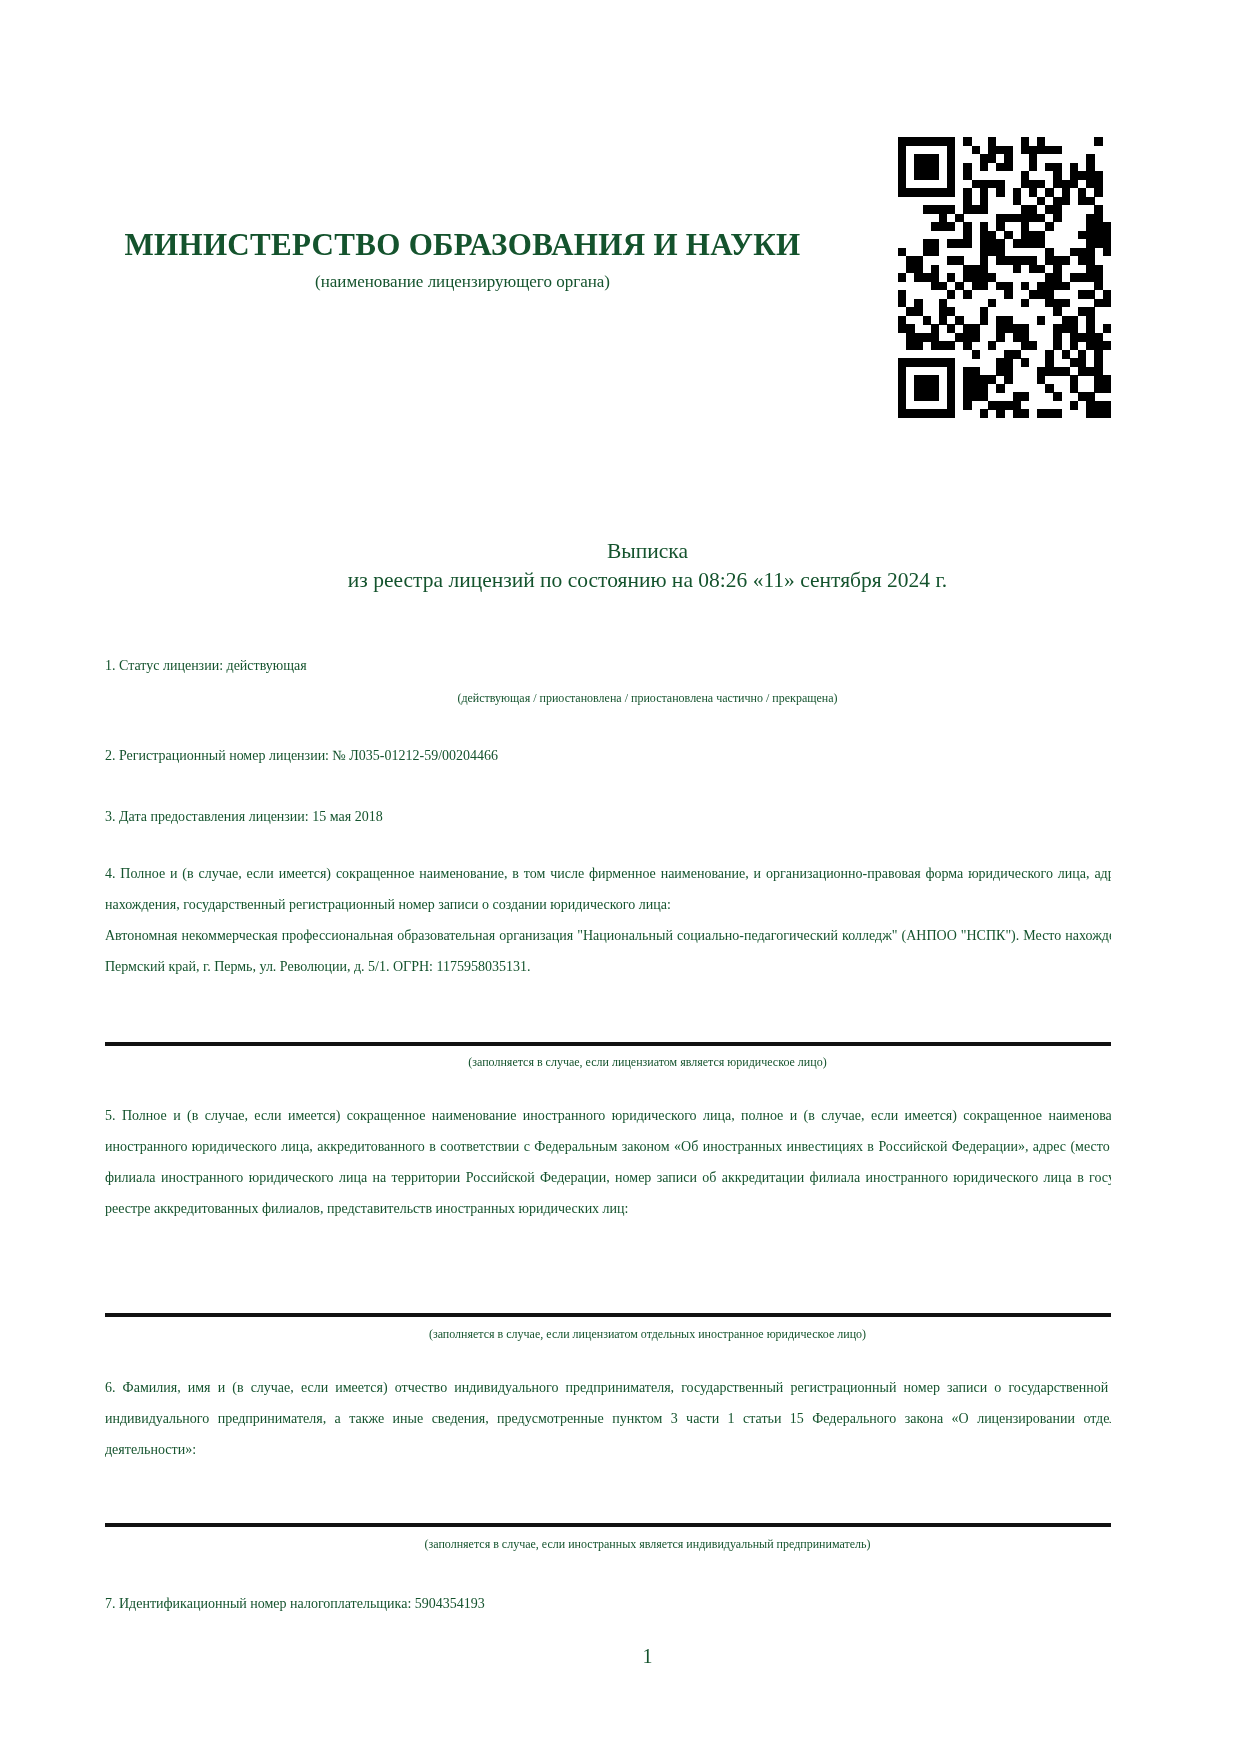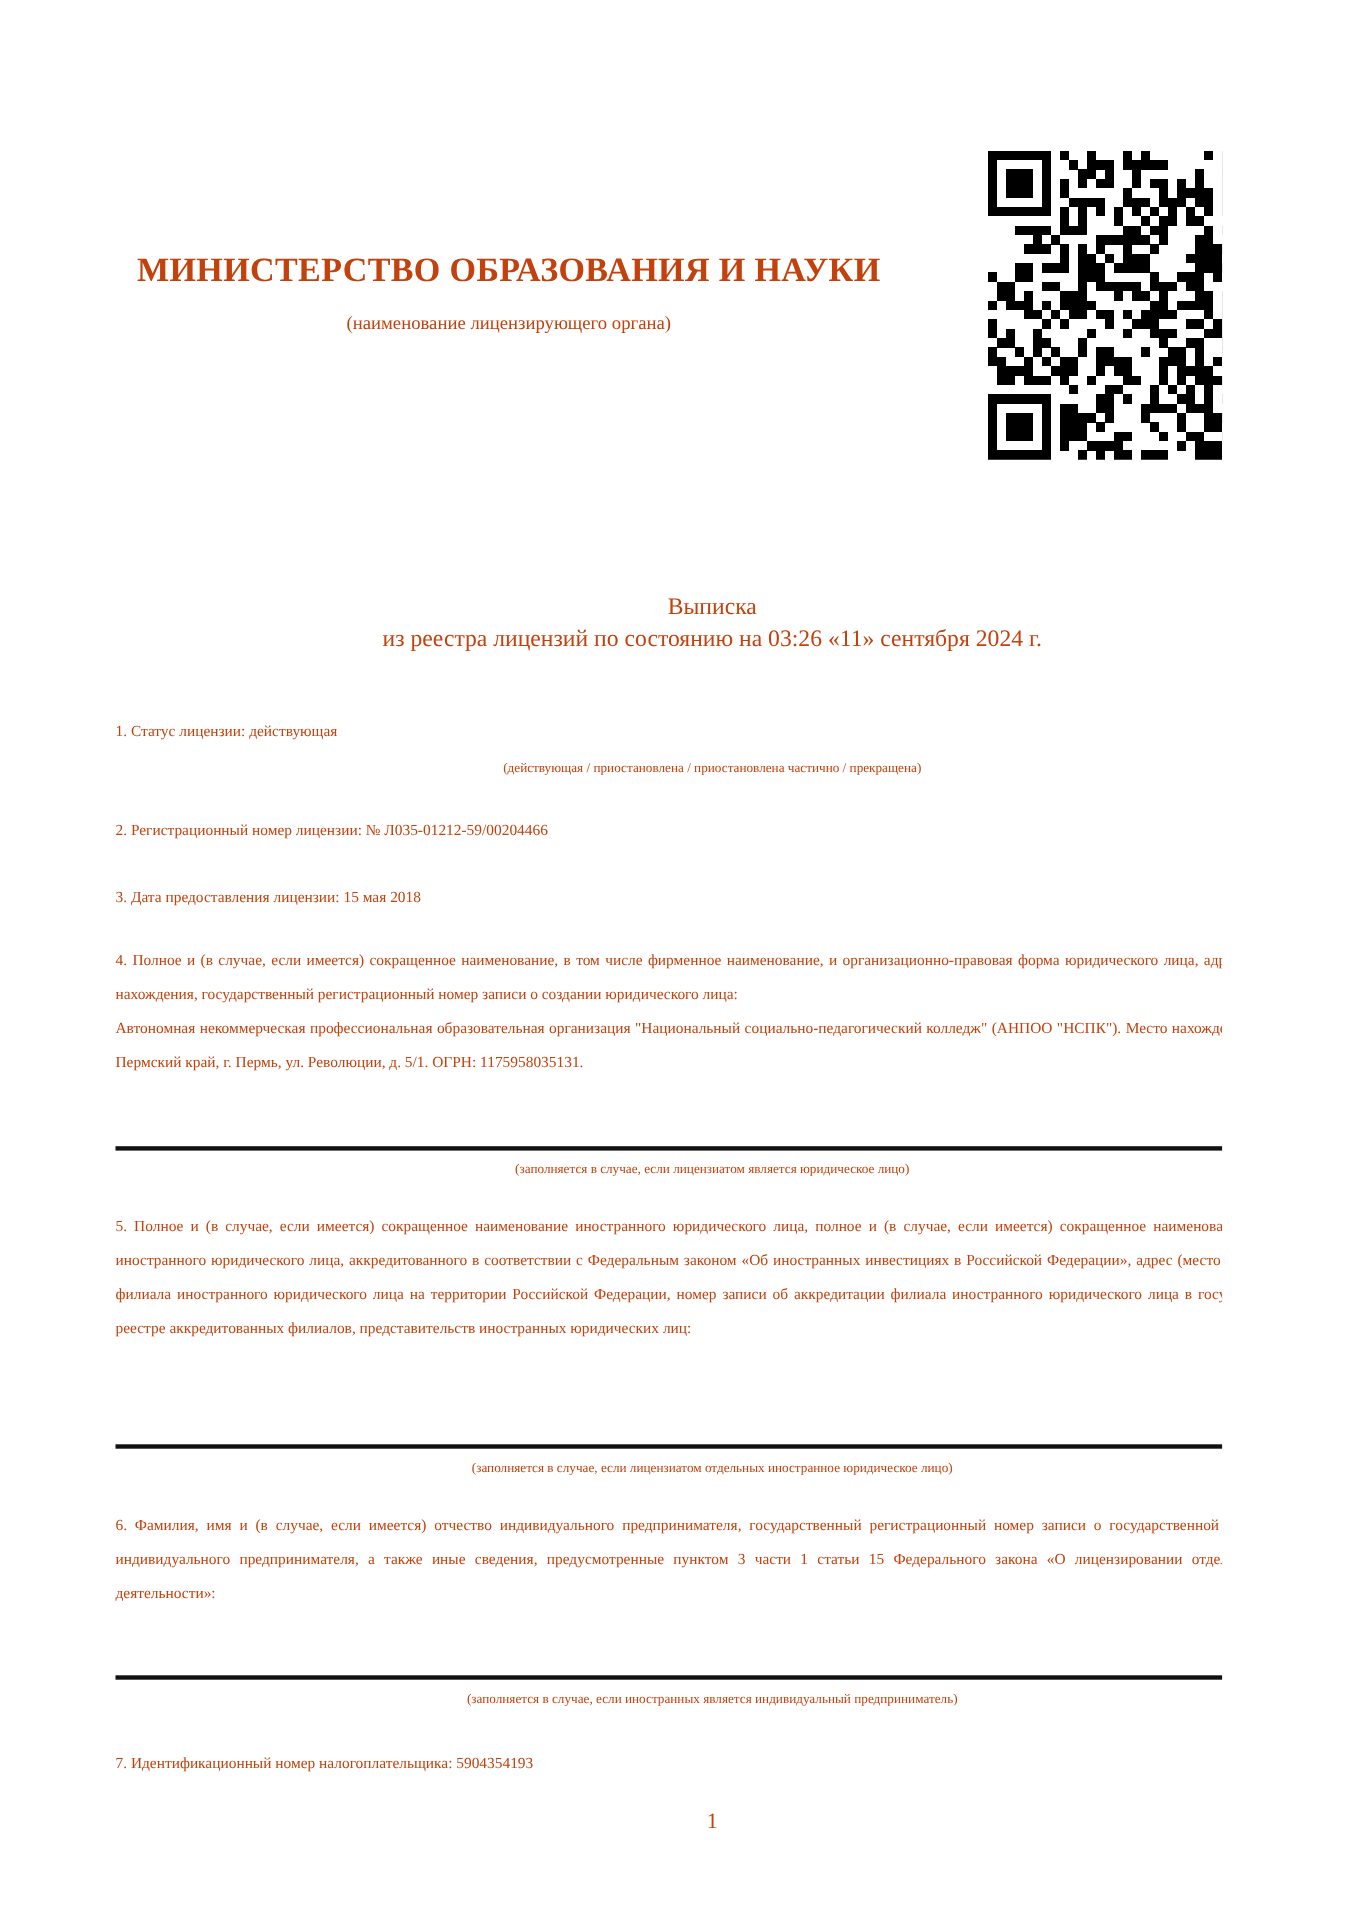--- a/index.html
+++ b/index.html
@@ -1,35 +1,35 @@
 <!DOCTYPE html>
 <html><head>
 <meta charset="utf-8">
 <style>
   html,body{margin:0;padding:0;background:#ffffff;}
   .page{
     position:relative;
     width:1111px;
     height:1754px;
     background:#ffffff;
-    color:#c2410c;
+    color:#14532d;
     font-family:"Liberation Serif","DejaVu Serif",serif;
     overflow:hidden;
   }
   .abs{position:absolute;left:105px;width:1085px;}
   .center{text-align:center;}
   .just{text-align:justify;text-align-last:left;}
   .body-text{font-size:14px;line-height:31px;}
   .small-note{font-size:12px;line-height:20px;}
   .ministry{
     left:105px;width:715px;
     font-weight:bold;font-size:31px;line-height:46px;
     letter-spacing:0.3px;
   }
-  .ministry-note{margin-top:16px;font-weight:normal;font-size:17px;line-height:20px;letter-spacing:0;}
+  .ministry-note{margin-top:4px;font-weight:normal;font-size:17px;line-height:20px;letter-spacing:0;}
   .subject{font-size:21.5px;line-height:29px;text-align:center;}
   .rule{height:4px;background:#111;}
   .qr{position:absolute;left:898px;top:137px;width:270px;height:281px;}
   .qr svg{display:block;width:100%;height:100%;}
   .page-number{font-size:20px;}
 </style>
 </head>
 <body>
 
 <div class="page">
@@ -588,21 +588,21 @@
         <rect x="25" y="32" width="1.02" height="1.02"></rect>
         <rect x="27" y="32" width="1.02" height="1.02"></rect>
         <rect x="28" y="32" width="1.02" height="1.02"></rect>
         <rect x="29" y="32" width="1.02" height="1.02"></rect>
         <rect x="32" y="32" width="1.02" height="1.02"></rect>
       </svg>
     </div>
 
   <div class="abs subject center" style="top:537px;">
     <div>Выписка</div>
-    <div>из реестра лицензий по состоянию на 03:26 «11» сентября 2024 г.</div>
+    <div>из реестра лицензий по состоянию на 08:26 «11» сентября 2024 г.</div>
   </div>
 
   <div class="abs body-text" style="top:650px;">1. Статус лицензии: действующая</div>
   <div class="abs small-note center" style="top:688px;">(действующая / приостановлена / приостановлена частично / прекращена)</div>
 
   <div class="abs body-text" style="top:740px;">2. Регистрационный номер лицензии: № Л035-01212-59/00204466</div>
 
   <div class="abs body-text" style="top:801px;">3. Дата предоставления лицензии: 15 мая 2018</div>
 
   <div class="abs body-text just" style="top:858px;">

